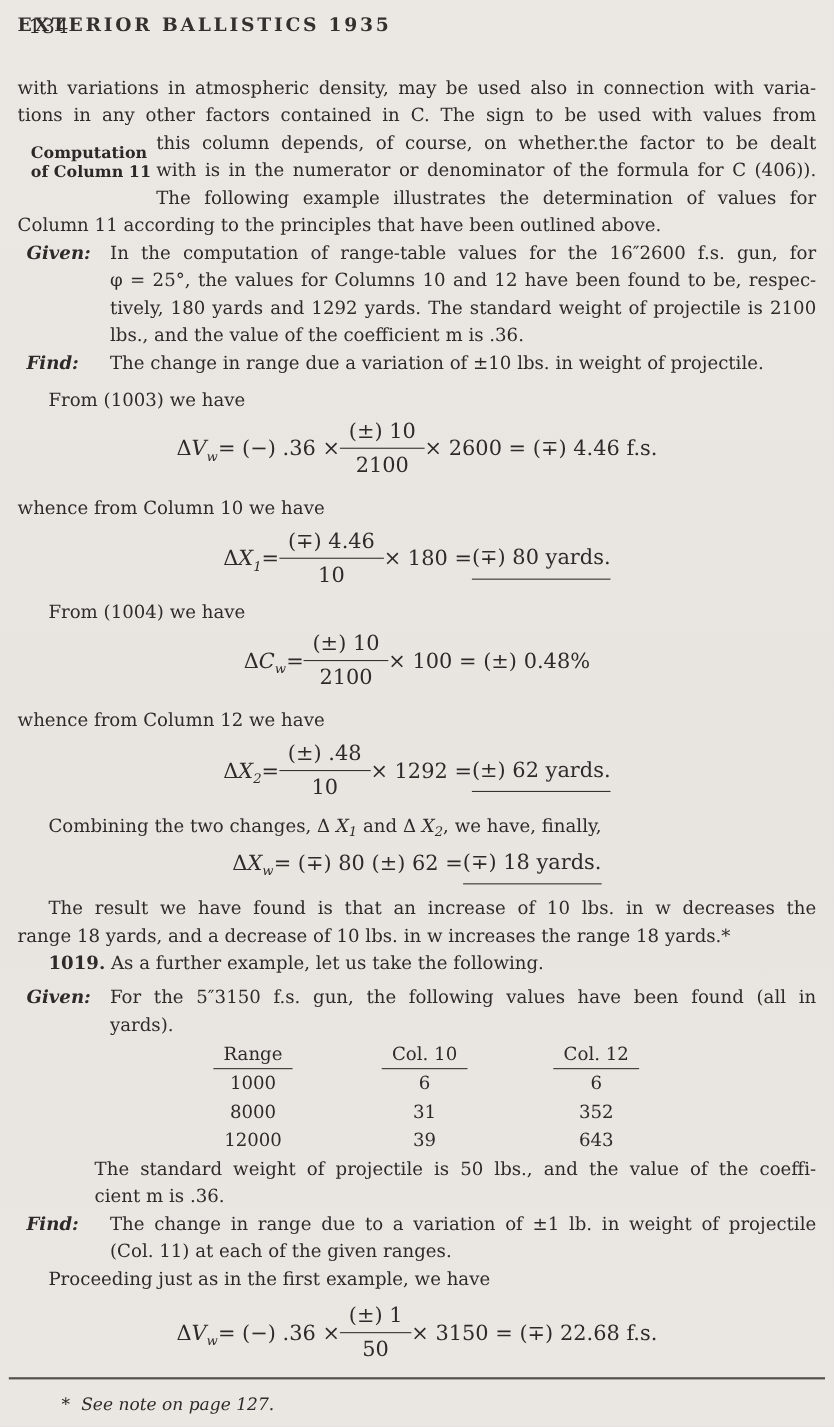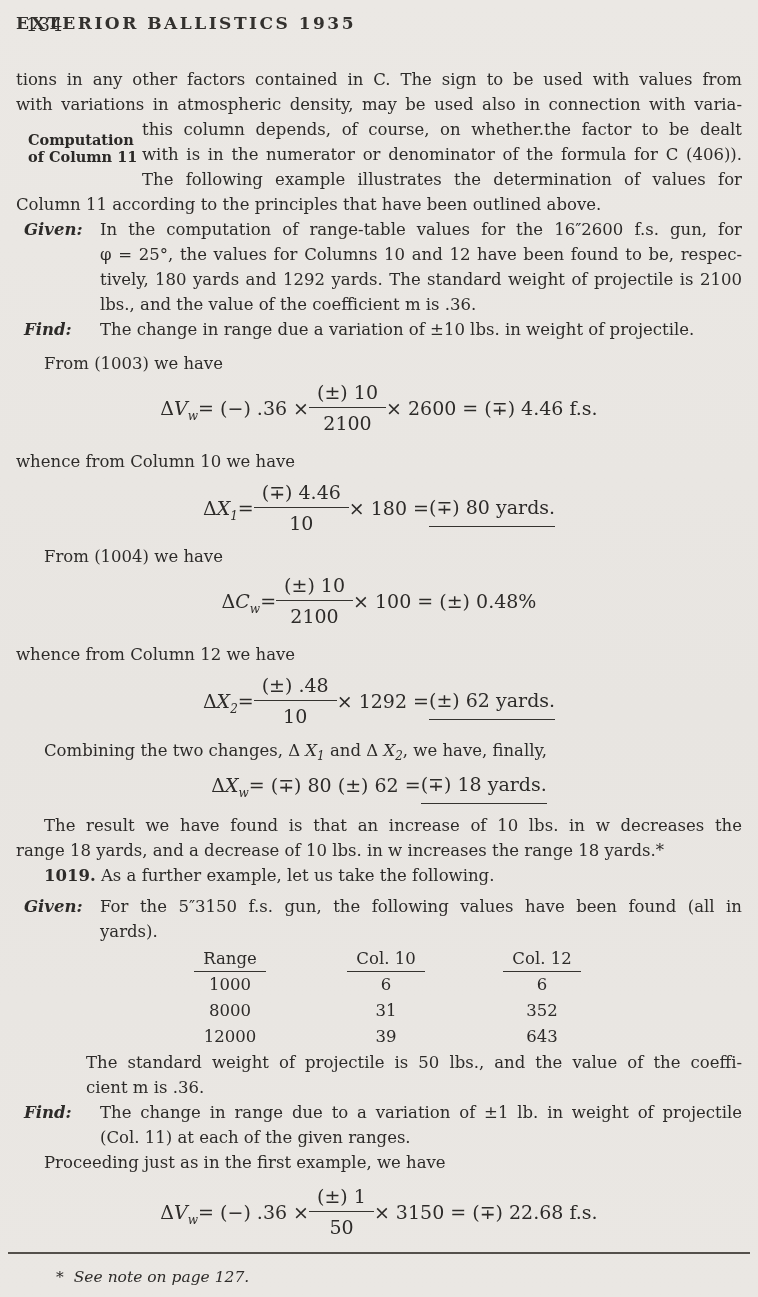--- a/index.html
+++ b/index.html
@@ -67,22 +67,22 @@
   <div class="pg-header">
     <span class="pg-num">134</span>
     <h1 class="pg-title">EXTERIOR BALLISTICS 1935</h1>
   </div>
 
   <div class="para1">
     <div class="margin-note">
       <div>Computation</div>
       <div>of Column 11</div>
     </div>
+    <div class="line just">with variations in atmospheric density, may be used also in connection with varia-</div>
     <div class="line just">tions in any other factors contained in C. The sign to be used with values from</div>
-    <div class="line just">with variations in atmospheric density, may be used also in connection with varia-</div>
     <div class="indent-wrap">
       <div class="line just">this column depends, of course, on whether.the factor to be dealt</div>
       <div class="line just">with is in the numerator or denominator of the formula for C (406)).</div>
       <div class="line just">The following example illustrates the determination of values for</div>
     </div>
     <div class="line">Column 11 according to the principles that have been outlined above.</div>
   </div>
 
   <div class="hang">
     <span class="hang-label">Given:</span>

